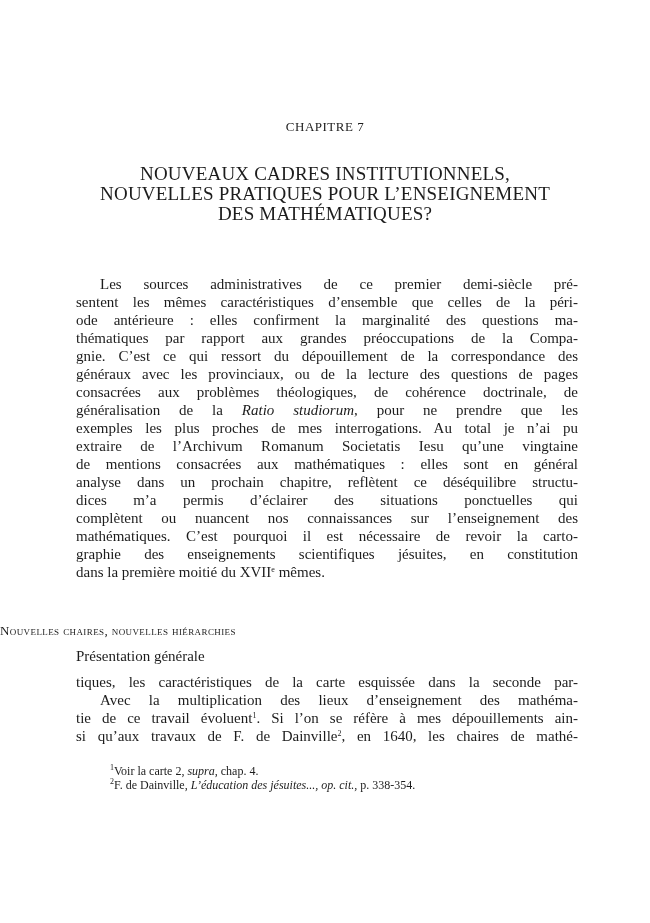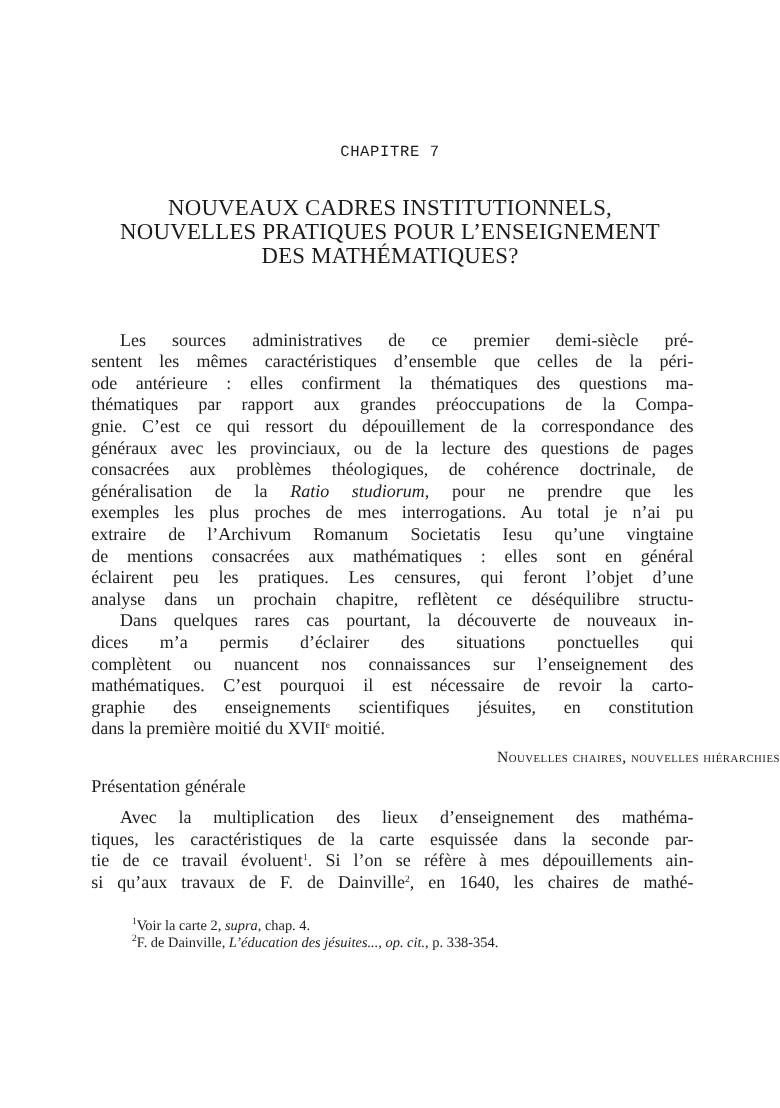--- a/index.html
+++ b/index.html
@@ -1,28 +1,28 @@
 <!DOCTYPE html>
 <html><head>
 <meta charset="utf-8">
 <style>
   html, body { margin: 0; padding: 0; background: #ffffff; }
   body { width: 650px; height: 923px; position: relative; overflow: hidden;
          font-family: "Liberation Serif", "DejaVu Serif", serif; color: #1c1c1c; }
   .chapter-label { position: absolute; top: 119px; left: 0; width: 650px; text-align: center;
-                   font-size: 13px; letter-spacing: 0.5px; font-family: Liberation Mono, monospace; }
+                   font-size: 13px; letter-spacing: 0.5px; }
   .chapter-title { position: absolute; top: 164px; left: 60px; width: 530px; text-align: center;
                    font-size: 19px; line-height: 20px; letter-spacing: 0.2px; }
   .chapter-title div { white-space: nowrap; }
   .body-block { position: absolute; left: 76px; width: 502px; font-size: 15px; line-height: 18px; }
   .body-block .line { display: block; white-space: nowrap; text-align: justify; text-align-last: justify; height: 18px; }
   .body-block .line.last { text-align-last: left; }
   .body-block .line.indent { padding-left: 24px; }
   .p1 { top: 275px; }
-  .section-heading { position: absolute; top: 623px; left: 0; width: 650px; text-align: right;
+  .section-heading { position: absolute; top: 623px; left: 0; width: 650px; text-align: left;
                      font-size: 13px; letter-spacing: 0.4px; font-variant: small-caps; }
   .subheading { position: absolute; top: 648px; left: 76px; font-size: 15px; }
   .p3 { top: 673px; }
   .footnotes { position: absolute; top: 764px; left: 110px; font-size: 12px; line-height: 14px; }
   .footnotes div { white-space: nowrap; }
   sup { font-size: 8px; vertical-align: 5px; line-height: 0; }
   i { font-style: italic; }
 </style>
 </head>
 <body>
@@ -31,46 +31,44 @@
 
 <div class="chapter-title">
   <div>NOUVEAUX CADRES INSTITUTIONNELS,</div>
   <div>NOUVELLES PRATIQUES POUR L’ENSEIGNEMENT</div>
   <div>DES MATHÉMATIQUES?</div>
 </div>
 
 <div class="body-block p1">
   <span class="line indent">Les sources administratives de ce premier demi-siècle pré-</span>
   <span class="line">sentent les mêmes caractéristiques d’ensemble que celles de la péri-</span>
-  <span class="line">ode antérieure : elles confirment la thématiques des questions ma-</span>
+  <span class="line">ode antérieure : elles confirment la marginalité des questions ma-</span>
   <span class="line">thématiques par rapport aux grandes préoccupations de la Compa-</span>
   <span class="line">gnie. C’est ce qui ressort du dépouillement de la correspondance des</span>
   <span class="line">généraux avec les provinciaux, ou de la lecture des questions de pages</span>
   <span class="line">consacrées aux problèmes théologiques, de cohérence doctrinale, de</span>
   <span class="line"><span>généralisation de la </span><i>Ratio studiorum</i><span>, pour ne prendre que les</span></span>
   <span class="line">exemples les plus proches de mes interrogations. Au total je n’ai pu</span>
   <span class="line">extraire de l’Archivum Romanum Societatis Iesu qu’une vingtaine</span>
   <span class="line">de mentions consacrées aux mathématiques : elles sont en général</span>
-  <span class="line">éclairent peu les pratiques. Les censures, qui feront l’objet d’une</span>
   <span class="line">analyse dans un prochain chapitre, reflètent ce déséquilibre structu-</span>
 
-  <span class="line indent">Dans quelques rares cas pourtant, la découverte de nouveaux in-</span>
   <span class="line">dices m’a permis d’éclairer des situations ponctuelles qui</span>
   <span class="line">complètent ou nuancent nos connaissances sur l’enseignement des</span>
   <span class="line">mathématiques. C’est pourquoi il est nécessaire de revoir la carto-</span>
   <span class="line">graphie des enseignements scientifiques jésuites, en constitution</span>
-  <span class="line last"><span>dans la première moitié du XVII</span><sup>e</sup><span> moitié.</span></span>
+  <span class="line last"><span>dans la première moitié du XVII</span><sup>e</sup><span> mêmes.</span></span>
 </div>
 
 <div class="section-heading">Nouvelles chaires, nouvelles hiérarchies</div>
 <div class="subheading">Présentation générale</div>
 
 <div class="body-block p3">
+  <span class="line">tiques, les caractéristiques de la carte esquissée dans la seconde par-</span>
   <span class="line indent">Avec la multiplication des lieux d’enseignement des mathéma-</span>
-  <span class="line">tiques, les caractéristiques de la carte esquissée dans la seconde par-</span>
   <span class="line"><span>tie de ce travail évoluent</span><sup>1</sup><span>. Si l’on se réfère à mes dépouillements ain-</span></span>
   <span class="line"><span>si qu’aux travaux de F. de Dainville</span><sup>2</sup><span>, en 1640, les chaires de mathé-</span></span>
 </div>
 
 <div class="footnotes">
   <div><sup>1</sup><span>Voir la carte 2, </span><i>supra</i><span>, chap. 4.</span></div>
   <div><sup>2</sup><span>F. de Dainville, </span><i>L’éducation des jésuites..., op. cit.</i><span>, p. 338-354.</span></div>
 </div>
 
 </body></html>

